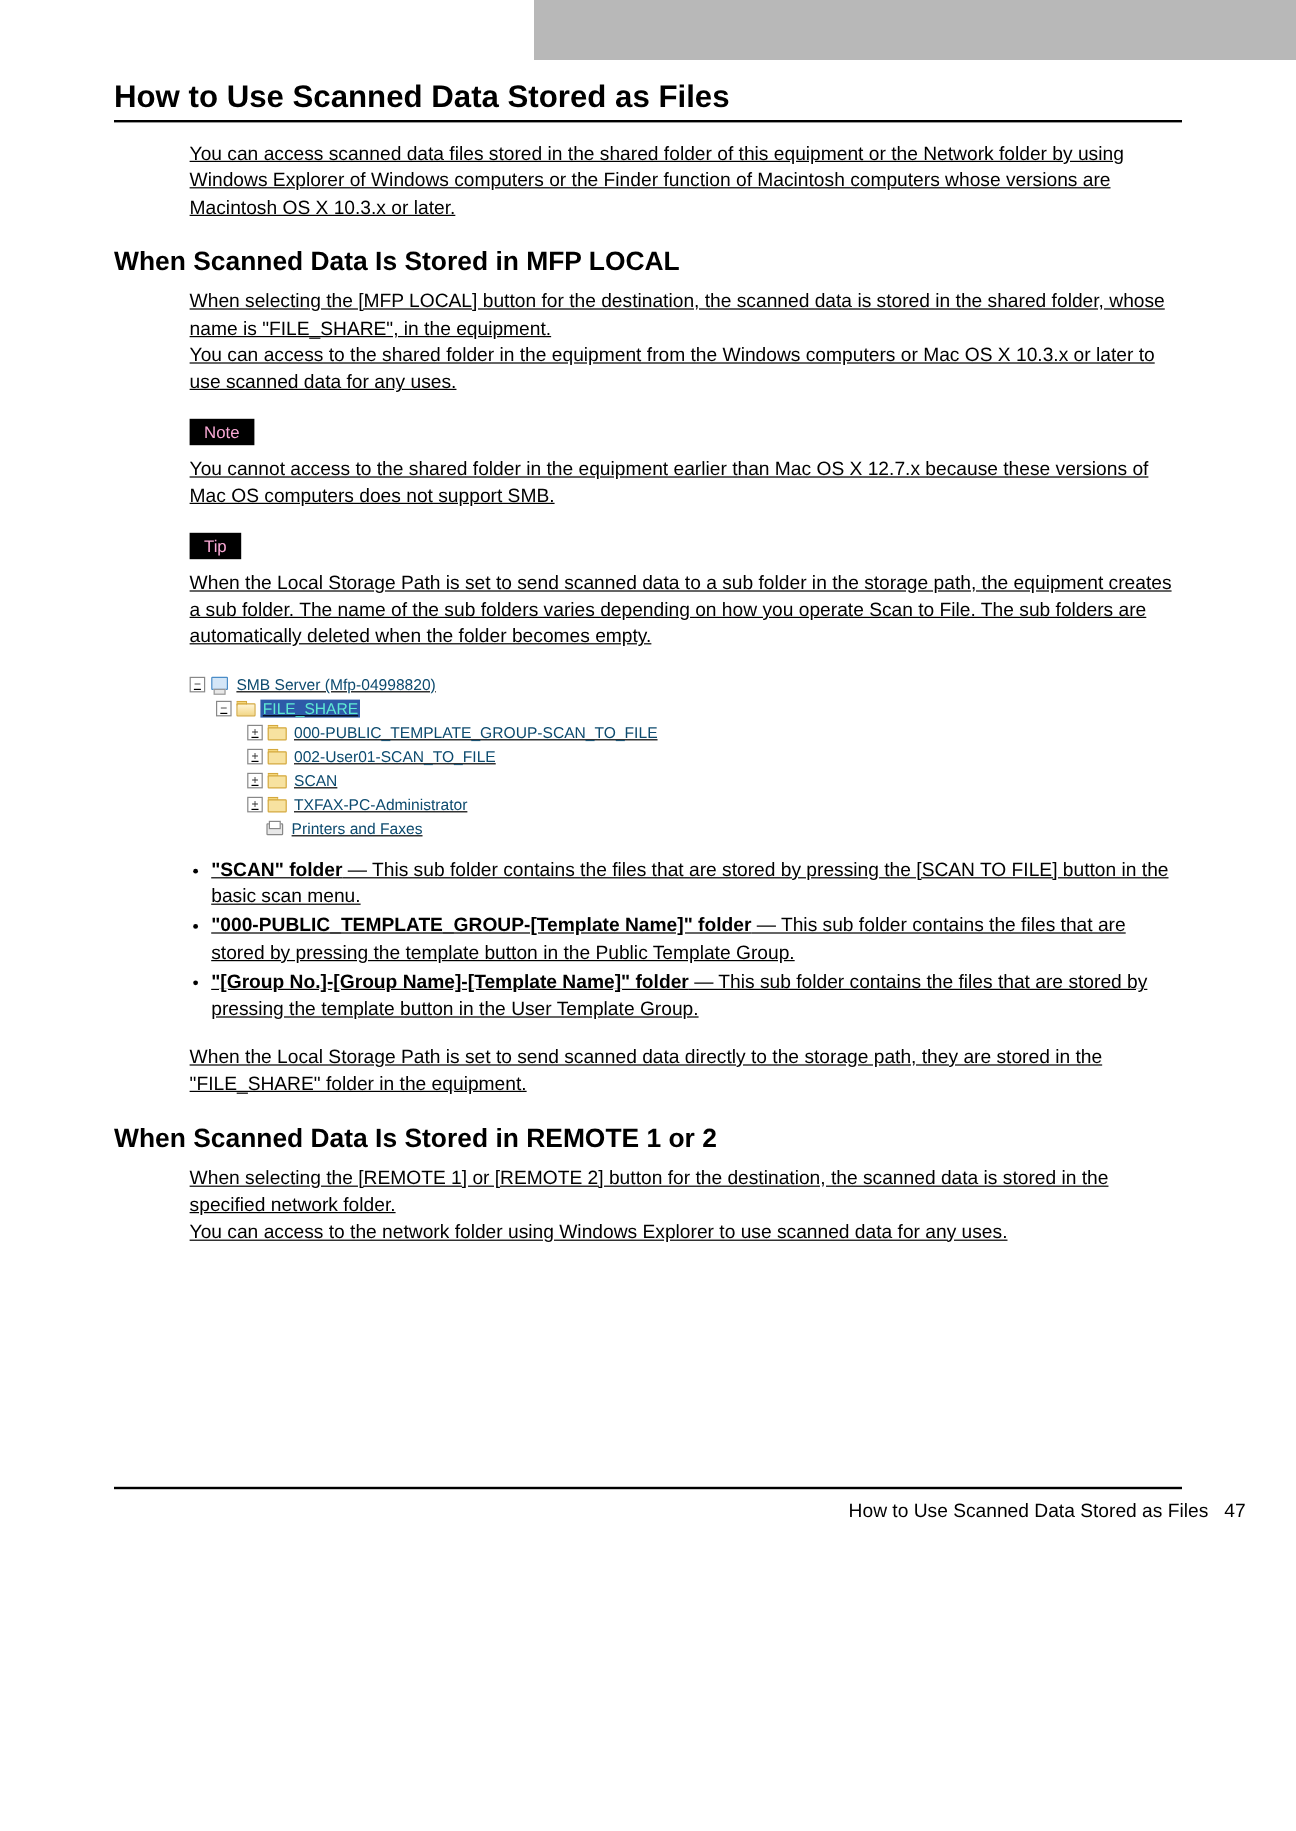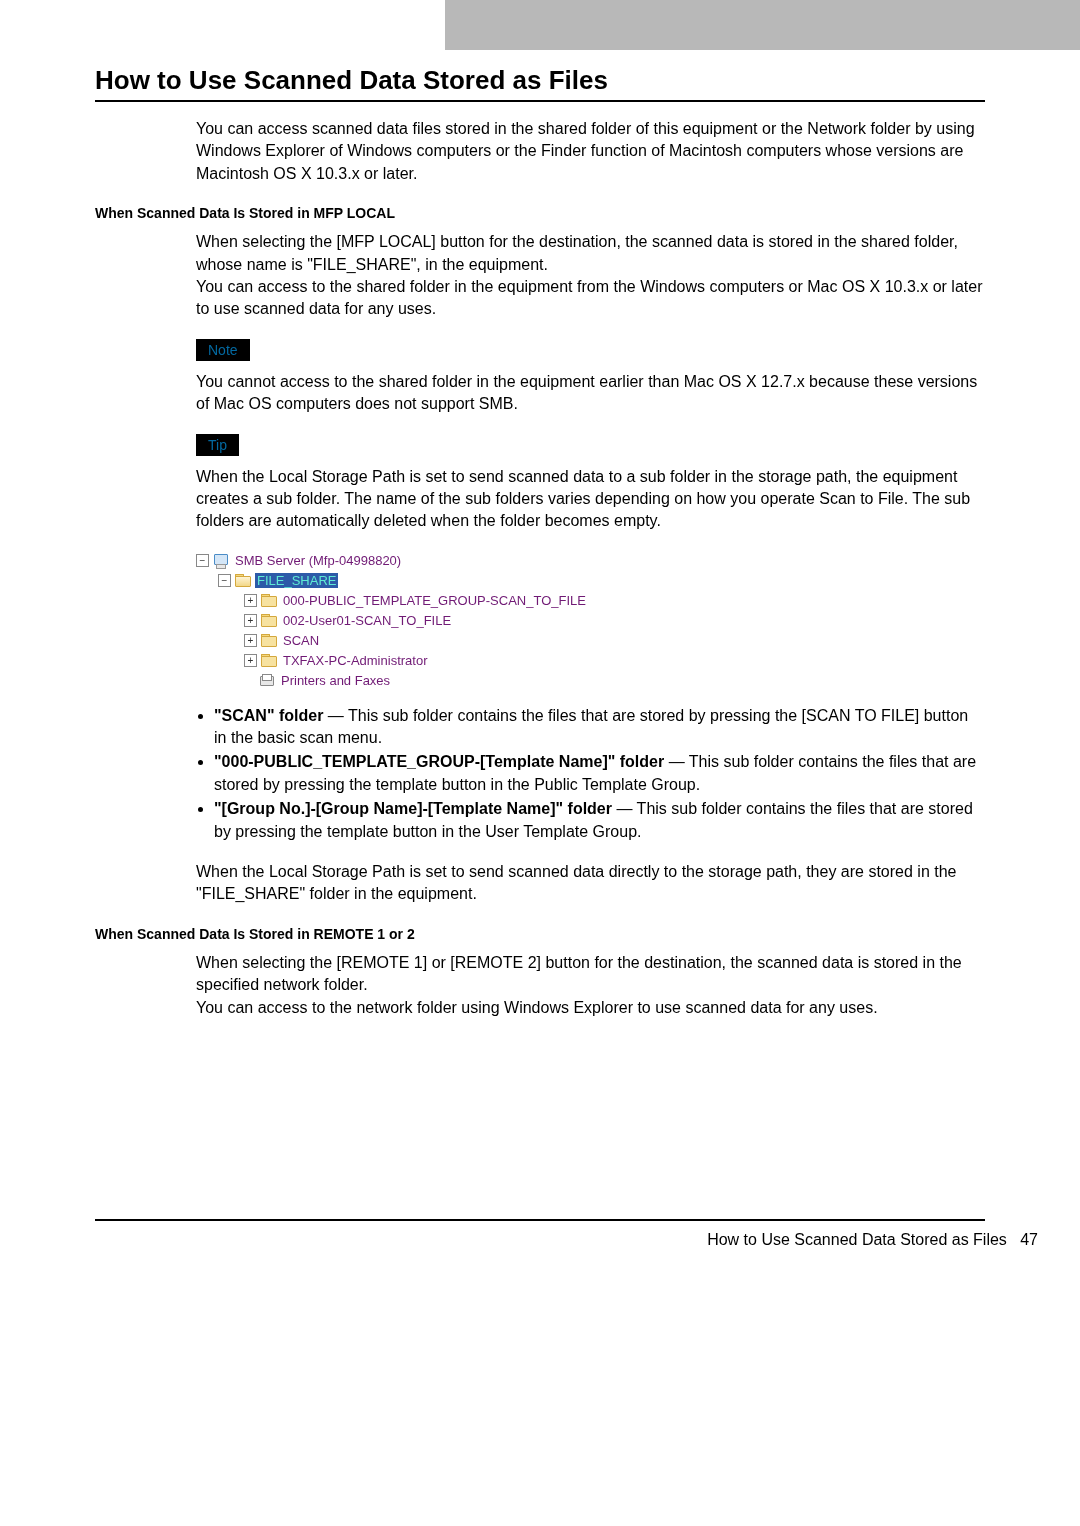--- a/index.html
+++ b/index.html
@@ -27,36 +27,37 @@
 .h1 {
   font-size: 26px;
   font-weight: bold;
   margin: 0 0 4px 0;
 }
 .h1-underline {
   border-bottom: 2px solid #000;
   margin-bottom: 16px;
 }
 .indent {
-  margin-left: 101px;
+  margin-left: 63px;
+  text-decoration: underline;
 }
 .para {
   font-size: 16px;
   line-height: 1.4;
   margin-bottom: 18px;
 }
 .h2 {
-  font-size: 14px;
+  font-size: 22px;
   font-weight: bold;
   margin: 20px 0 10px 0;
 }
 .callout-label {
   display: inline-block;
   background: #000;
-  color: #0369a1;
+  color: #f9a8d4;
   font-size: 14px;
   padding: 3px 12px;
   margin-bottom: 10px;
 }
 .tree {
   font-family: Tahoma, sans-serif;
   font-size: 13px;
   margin: 8px 0 14px 0;
 }
 .tree-row {
@@ -168,21 +169,21 @@
   position: absolute;
   width: 8px;
   height: 5px;
   background: #fff;
   border: 1px solid #888;
   top: 0;
   left: 3px;
 }
 .tree-label {
   padding: 0px 2px;
-  color: #701a75;
+  color: #0c4a6e;
 }
 .tree-label.selected {
   background: #2d5aa8;
   color: #5eead4;
 }
 .bullet-list {
   margin: 0 0 18px 0;
   padding-left: 18px;
 }
 .bullet-list li {

